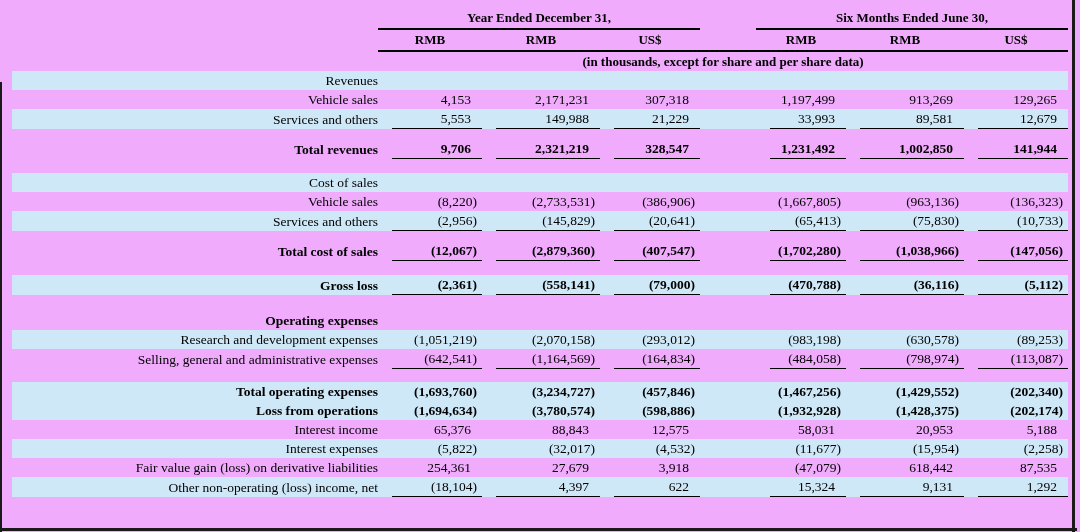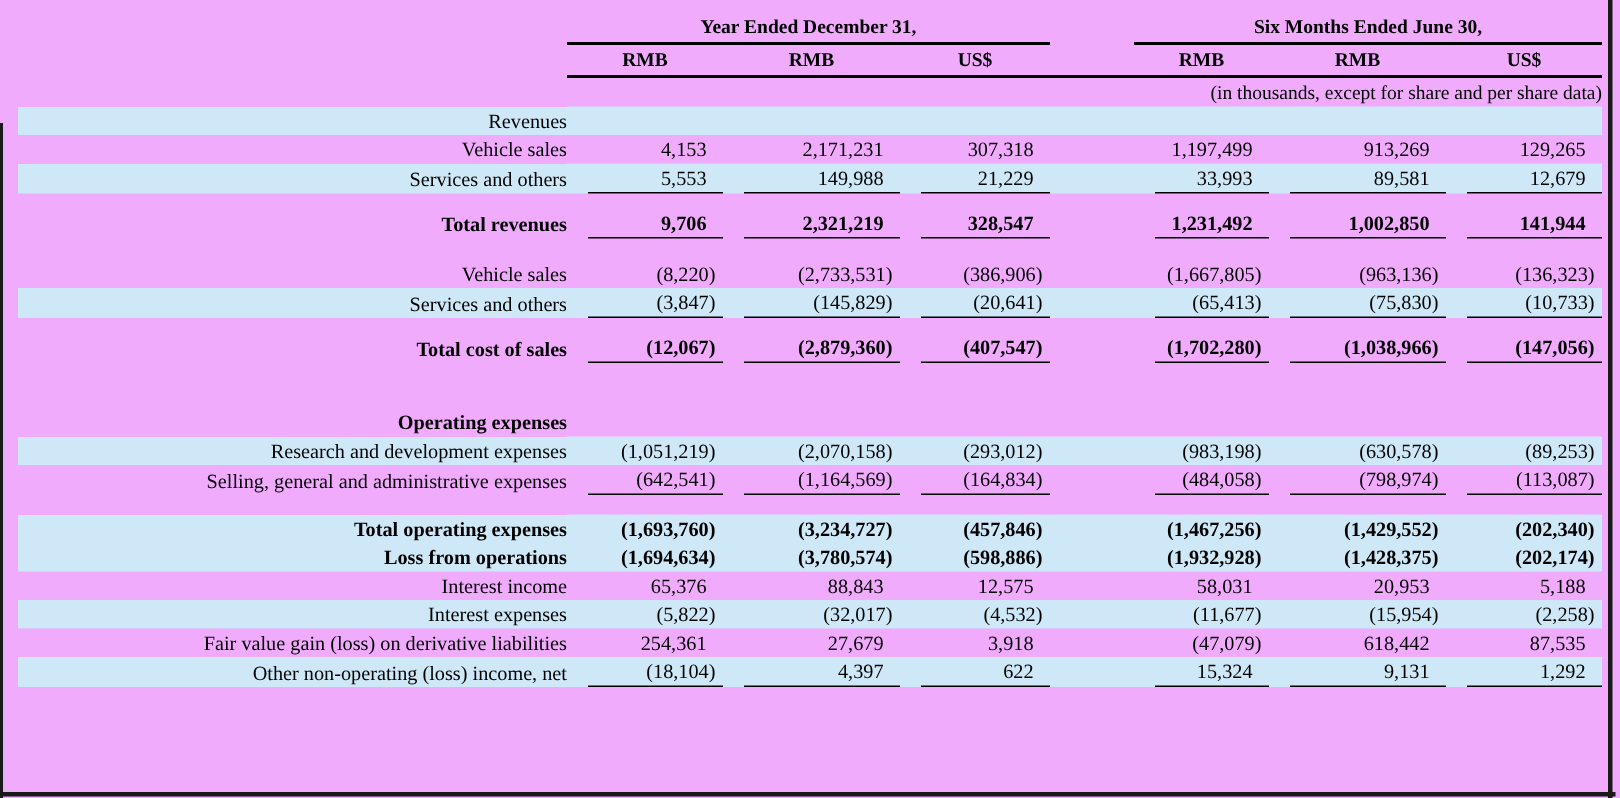--- a/index.html
+++ b/index.html
@@ -18,21 +18,21 @@
 
   
   tr.hdr td { font-weight:bold; font-size:13px; text-align:center; vertical-align:bottom; }
   tr.hdr-group td { height:22px; }
   tr.hdr-years td { height:18px; }
   tr.hdr-cur  td  { height:18px; }
   .rule2 { border-bottom:2px solid #000; padding-bottom:1px; }
   .yr    { margin:0 3px; }
   tr.hdr-rule td { height:3px; line-height:3px; }
   .fullrule { border-top:2px solid #000; height:2px; }
-  tr.hdr-units td { font-weight:normal; font-size:13px; text-align:right; height:19px; }
+  tr.hdr-units td { font-weight:bold; font-size:13px; text-align:center; height:19px; }
 
   
   tr.stripe { background:var(--stripe,#cfe8f7); }
   tr.bold td { font-weight:bold; }
   td.lbl { text-align:right; padding-left:4px; white-space:nowrap; overflow:hidden; }
   td.lbl.ind { padding-left:36px; }
   td.num { text-align:right; }
   td.num .cv { margin-left:14px; text-align:right; min-height:19px; }
   td.num .cv.u { border-bottom:1.4px solid #000; }
   .cv.pos { padding-right:11px; }
@@ -184,20 +184,42 @@
           <td class="num">
             <div class="cv u pos">1,002,850</div>
           </td>
           <td class="num">
             <div class="cv u pos">141,944</div>
           </td>
         </tr>
         <tr class="sp">
           <td colspan="8" style="height: 14px;"></td>
         </tr>
+        <tr class="stripe">
+          <td class="lbl">Cost of sales</td>
+          <td class="num">
+            <div class="cv"></div>
+          </td>
+          <td class="num">
+            <div class="cv"></div>
+          </td>
+          <td class="num">
+            <div class="cv"></div>
+          </td>
+          <td></td>
+          <td class="num">
+            <div class="cv"></div>
+          </td>
+          <td class="num">
+            <div class="cv"></div>
+          </td>
+          <td class="num">
+            <div class="cv"></div>
+          </td>
+        </tr>
         <tr>
           <td class="lbl ind">Vehicle sales</td>
           <td class="num">
             <div class="cv neg">(8,220)</div>
           </td>
           <td class="num">
             <div class="cv neg">(2,733,531)</div>
           </td>
           <td class="num">
             <div class="cv neg">(386,906)</div>
@@ -209,21 +231,21 @@
           <td class="num">
             <div class="cv neg">(963,136)</div>
           </td>
           <td class="num">
             <div class="cv neg">(136,323)</div>
           </td>
         </tr>
         <tr class="stripe">
           <td class="lbl ind">Services and others</td>
           <td class="num">
-            <div class="cv u neg">(3,847)</div>
+            <div class="cv u neg">(2,956)</div>
           </td>
           <td class="num">
             <div class="cv u neg">(145,829)</div>
           </td>
           <td class="num">
             <div class="cv u neg">(20,641)</div>
           </td>
           <td></td>
           <td class="num">
             <div class="cv u neg">(65,413)</div>
@@ -255,20 +277,42 @@
           </td>
           <td class="num">
             <div class="cv u neg">(1,038,966)</div>
           </td>
           <td class="num">
             <div class="cv u neg">(147,056)</div>
           </td>
         </tr>
         <tr class="sp">
           <td colspan="8" style="height: 14px;"></td>
+        </tr>
+        <tr class="stripe bold">
+          <td class="lbl">Gross loss</td>
+          <td class="num">
+            <div class="cv u neg">(2,361)</div>
+          </td>
+          <td class="num">
+            <div class="cv u neg">(558,141)</div>
+          </td>
+          <td class="num">
+            <div class="cv u neg">(79,000)</div>
+          </td>
+          <td></td>
+          <td class="num">
+            <div class="cv u neg">(470,788)</div>
+          </td>
+          <td class="num">
+            <div class="cv u neg">(36,116)</div>
+          </td>
+          <td class="num">
+            <div class="cv u neg">(5,112)</div>
+          </td>
         </tr>
         <tr class="sp">
           <td colspan="8" style="height: 16px;"></td>
         </tr>
         <tr class="bold">
           <td class="lbl">Operating expenses</td>
           <td class="num">
             <div class="cv"></div>
           </td>
           <td class="num">

